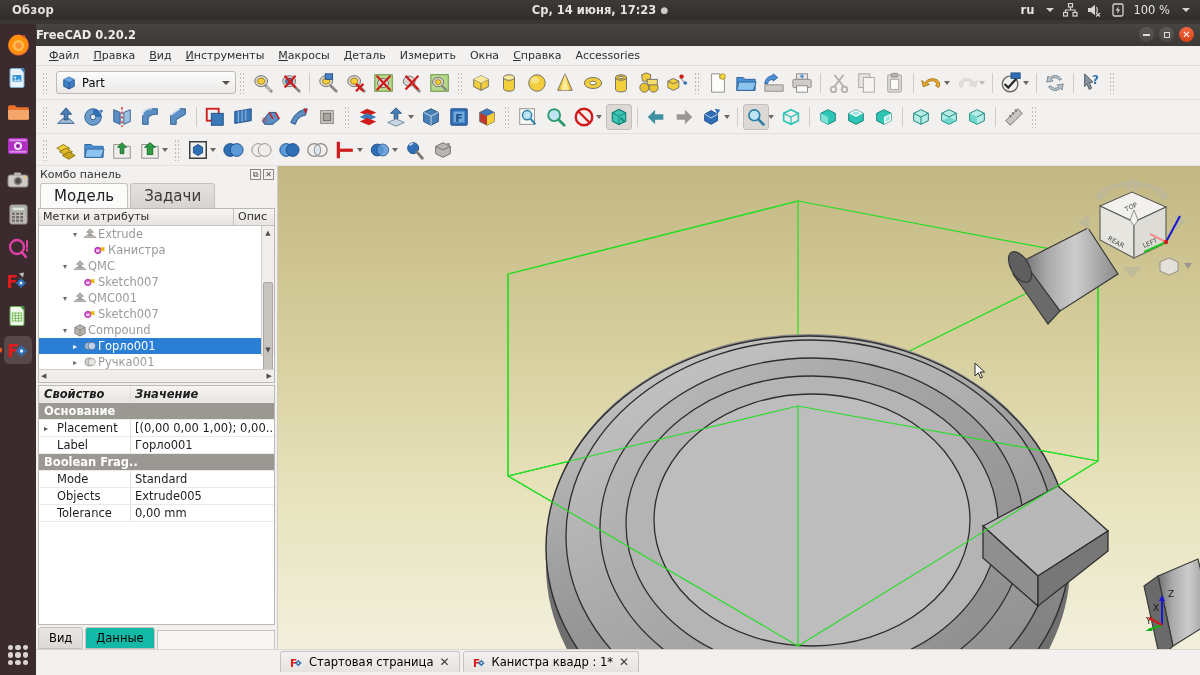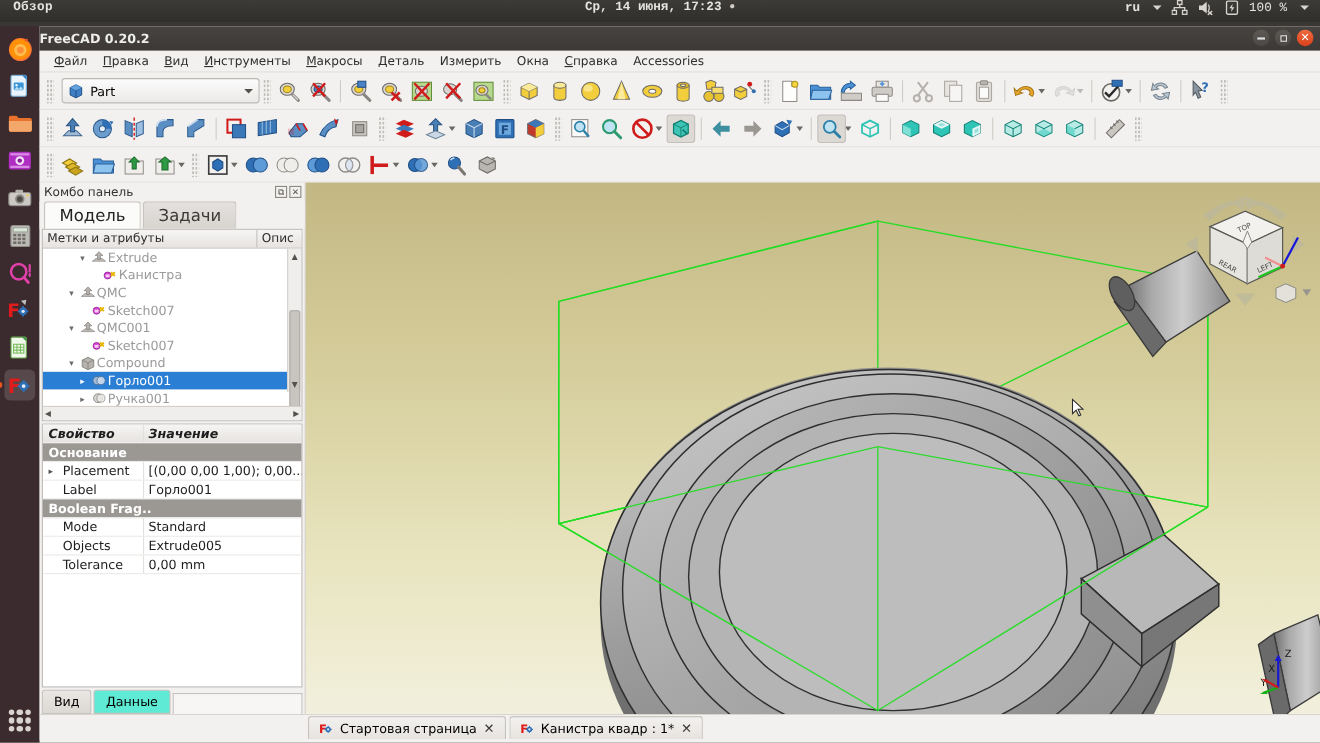--- a/index.html
+++ b/index.html
@@ -7,22 +7,22 @@
   body {
     font-family: "DejaVu Sans", "Liberation Sans", sans-serif;
     font-size: 11px;
     background:#3b3735;
     -webkit-font-smoothing: antialiased;
   }
   
   #topbar {
     position:absolute; left:0; top:0; width:1200px; height:20px;
     background: linear-gradient(#3c3b37,#2f2e2b);
-    color:#e6e3e0; display:flex; align-items:flex-start;
-    font-size:11.5px; font-weight:bold;font-family:Liberation Mono, monospace;
+    color:#e6e3e0; display:flex; align-items:center;
+    font-size:11.5px; font-weight:bold;
   }
   #topbar .activities { margin-left:12px; letter-spacing:.3px; }
   #topbar .clock { position:absolute; left:0; right:0; text-align:center; pointer-events:none;}
   #topbar .clock .dot { font-size:9px; vertical-align:1px; color:#cfcac6;}
   #topbar .right { margin-left:auto; display:flex; align-items:center; gap:9px; margin-right:10px; font-weight:normal;}
   #topbar .right .lang{font-weight:bold;}
   .tri-down { display:inline-block; width:0;height:0;border-left:4px solid transparent;border-right:4px solid transparent;border-top:4px solid #d8d4d0; vertical-align:2px; margin-left:3px;}
   
   #dock {
     position:absolute; left:0; top:24px; width:36px; height:651px;
@@ -95,21 +95,21 @@
   .prow { display:flex; height:17px; font-size:11.5px; align-items:center; border-bottom:1px solid #eceae8;}
   .prow .pk { width:92px; padding-left:18px; color:#1d1d1d; border-right:1px solid #e2e0dd; height:100%; display:flex; align-items:center; position:relative;}
   .prow .pv { flex:1; padding-left:4px; color:#1d1d1d; overflow:hidden; white-space:nowrap;}
   .prow.hdrrow { background:linear-gradient(#f6f5f4,#e6e3e0); font-weight:bold;font-style:italic;}
   .prow.grp { background:#9b9893; color:#fff; font-weight:bold; }
   .prow.grp .pk { color:#fff; border-right:none; width:auto; padding-left:5px;}
   .prow .exp2 { position:absolute; left:5px; font-size:8px; color:#55514d;}
   .prow.hdrrow .pk{font-weight:bold;padding-left:5px;}
   #bottabs { display:flex; align-items:flex-end; padding:2px 2px 0 2px; height:24px;}
   .btab { padding:3px 10px; font-size:11.5px; border:1px solid #c6c2be; background:linear-gradient(#e9e6e3,#dcd8d4); border-radius:3px 3px 0 0; margin-right:2px;}
-  .btab.sel{ background:#5eead4;}
+  .btab.sel{ background:#14b8a6;}
   .bfill { flex:1; border:1px solid #c6c2be; border-bottom:none; height:19px; background:#f7f6f5;}
   
   #view { flex:1; position:relative; overflow:hidden;
       background: linear-gradient(#c3b884 0%, #d5cd9b 35%, #e8e4be 70%, #f2f0dd 100%); }
   #cursor { position:absolute; left:696px; top:196px; width:12px;height:17px;}
   
   #navcube { position:absolute; right:8px; top:8px; width:120px; height:110px;}
   #axiscross{ position:absolute; right:18px; bottom:18px; width:40px;height:46px;}
   
   #doctabs { height:24px; background:#f2f1f0; display:flex; align-items:center; padding-left:244px; gap:3px; border-top:1px solid #d8d4d0;}

